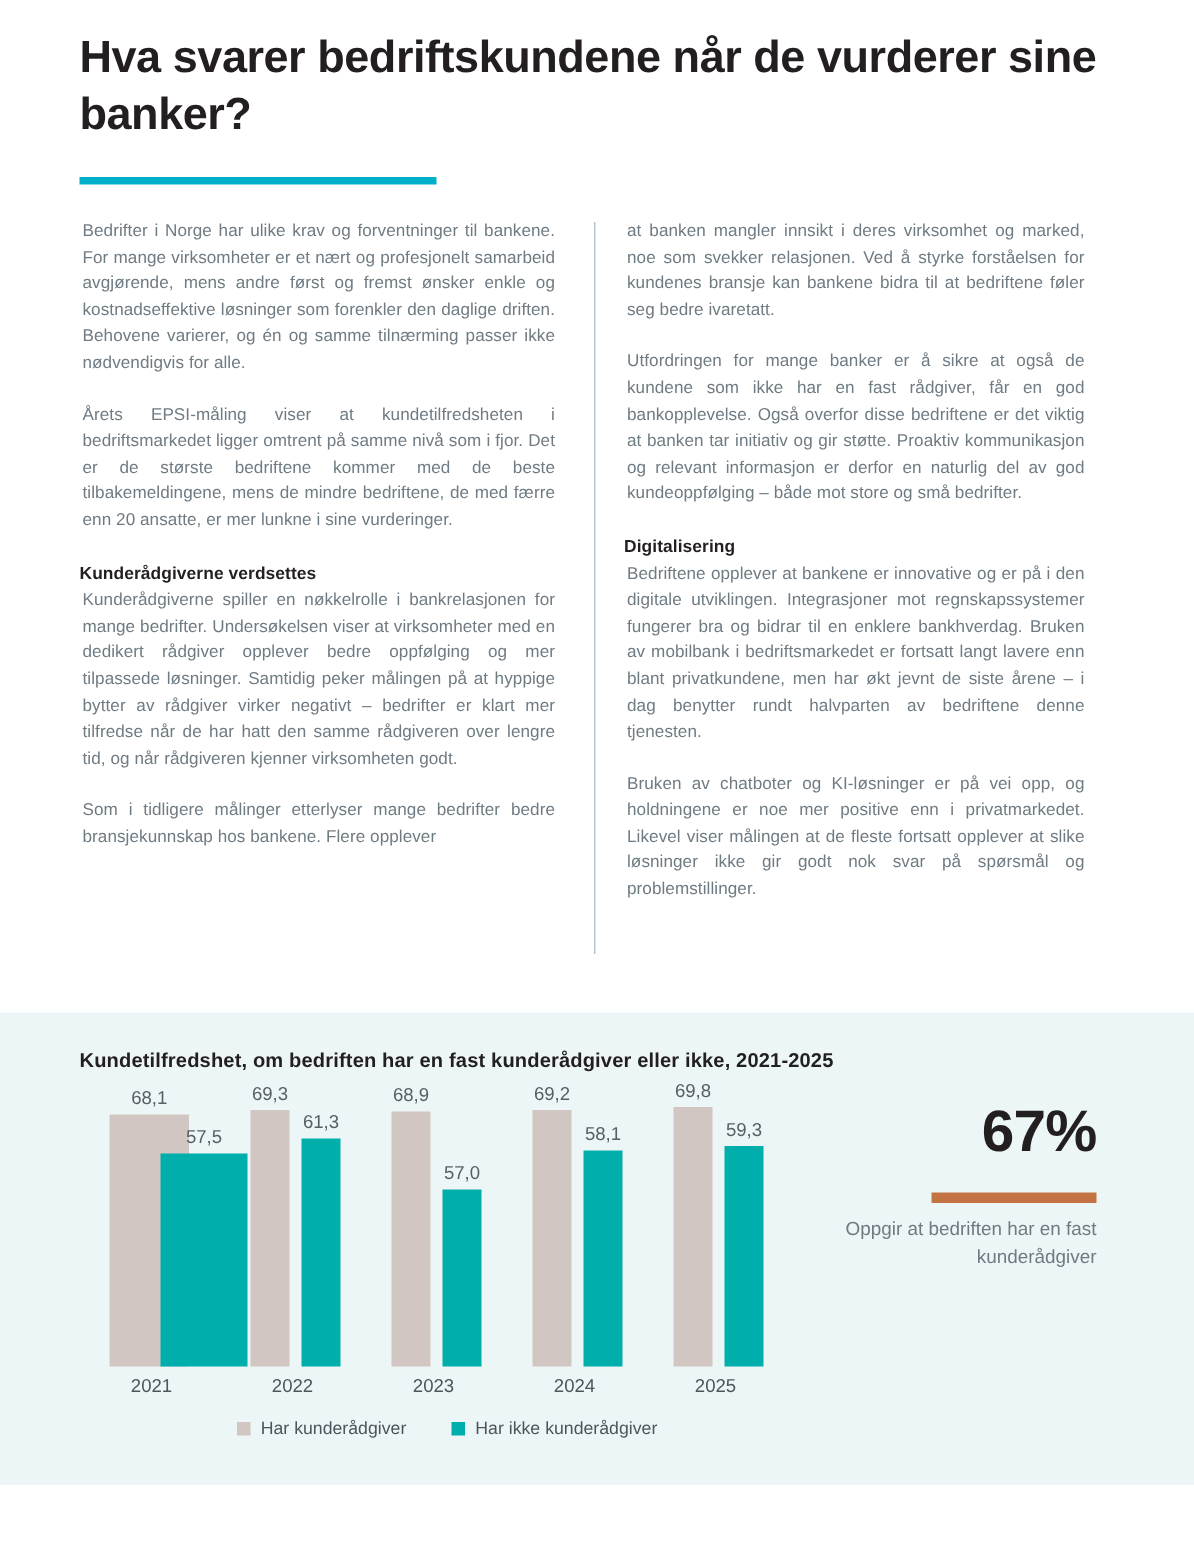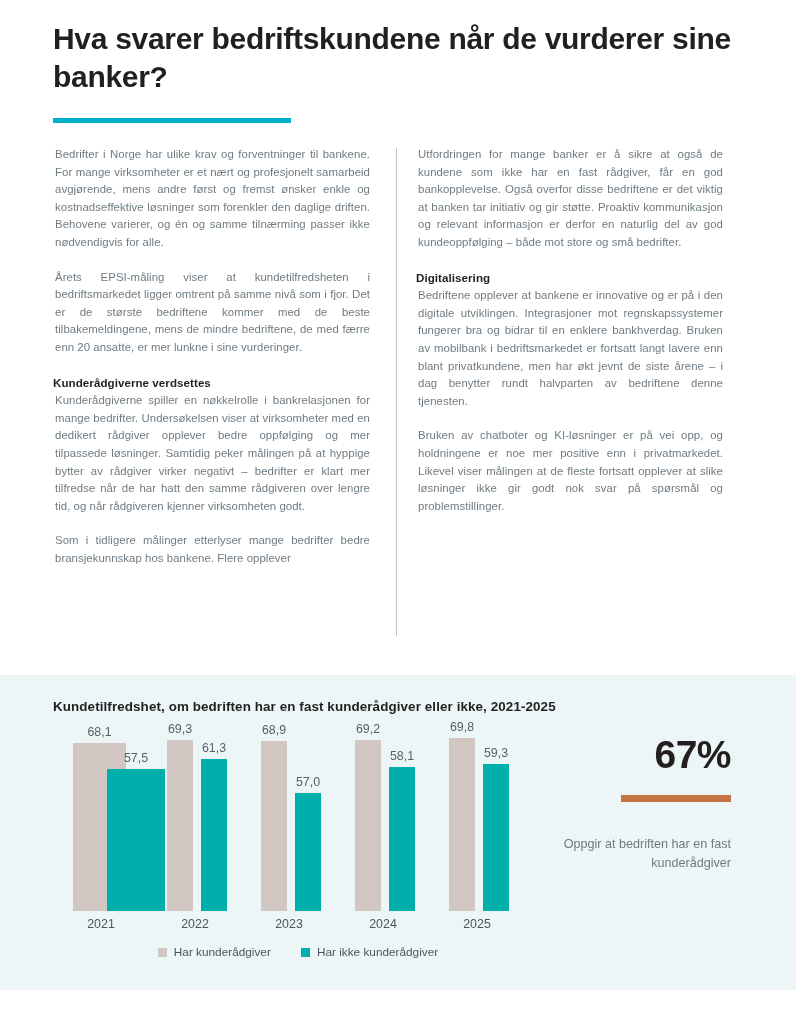--- a/index.html
+++ b/index.html
@@ -194,21 +194,21 @@
     letter-spacing: -0.5px;
     padding-right: 14px;
   }
   .kpi-rule {
     width: 110px;
     height: 7px;
     background: #c47444;
     margin: 18px 14px 0 auto;
   }
   .kpi-caption {
-    margin-top: 33px;
+    margin-top: 8px;
     font-size: 12.6px;
     line-height: 19px;
     color: #6f7b83;
     padding-right: 14px;
   }
 </style>
 </head>
 <body>
 
 <div class="article">
@@ -221,20 +221,21 @@
 
     <div class="col col-left">
       <p class="body">Bedrifter i Norge har ulike krav og forventninger til bankene. For mange virksomheter er et nært og profesjonelt samarbeid avgjørende, mens andre først og fremst ønsker enkle og kostnadseffektive løsninger som forenkler den daglige driften. Behovene varierer, og én og samme tilnærming passer ikke nødvendigvis for alle.</p>
       <p class="body">Årets EPSI-måling viser at kundetilfredsheten i bedriftsmarkedet ligger omtrent på samme nivå som i fjor. Det er de største bedriftene kommer med de beste tilbakemeldingene, mens de mindre bedriftene, de med færre enn 20 ansatte, er mer lunkne i sine vurderinger.</p>
       <h3 class="subhead">Kunderådgiverne verdsettes</h3>
       <p class="body">Kunderådgiverne spiller en nøkkelrolle i bankrelasjonen for mange bedrifter. Undersøkelsen viser at virksomheter med en dedikert rådgiver opplever bedre oppfølging og mer tilpassede løsninger. Samtidig peker målingen på at hyppige bytter av rådgiver virker negativt – bedrifter er klart mer tilfredse når de har hatt den samme rådgiveren over lengre tid, og når rådgiveren kjenner virksomheten godt.</p>
       <p class="body last">Som i tidligere målinger etterlyser mange bedrifter bedre bransjekunnskap hos bankene. Flere opplever</p>
     </div>
 
     <div class="col col-right">
+      <p class="body">at banken mangler innsikt i deres virksomhet og marked, noe som svekker relasjonen. Ved å styrke forståelsen for kundenes bransje kan bankene bidra til at bedriftene føler seg bedre ivaretatt.</p>
       <p class="body">Utfordringen for mange banker er å sikre at også de kundene som ikke har en fast rådgiver, får en god bankopplevelse. Også overfor disse bedriftene er det viktig at banken tar initiativ og gir støtte. Proaktiv kommunikasjon og relevant informasjon er derfor en naturlig del av god kundeoppfølging – både mot store og små bedrifter.</p>
       <h3 class="subhead">Digitalisering</h3>
       <p class="body">Bedriftene opplever at bankene er innovative og er på i den digitale utviklingen. Integrasjoner mot regnskapssystemer fungerer bra og bidrar til en enklere bankhverdag. Bruken av mobilbank i bedriftsmarkedet er fortsatt langt lavere enn blant privatkundene, men har økt jevnt de siste årene – i dag benytter rundt halvparten av bedriftene denne tjenesten.</p>
       <p class="body last">Bruken av chatboter og KI-løsninger er på vei opp, og holdningene er noe mer positive enn i privatmarkedet. Likevel viser målingen at de fleste fortsatt opplever at slike løsninger ikke gir godt nok svar på spørsmål og problemstillinger.</p>
     </div>
   </div>
 </div>
 
 <div class="panel">
 

